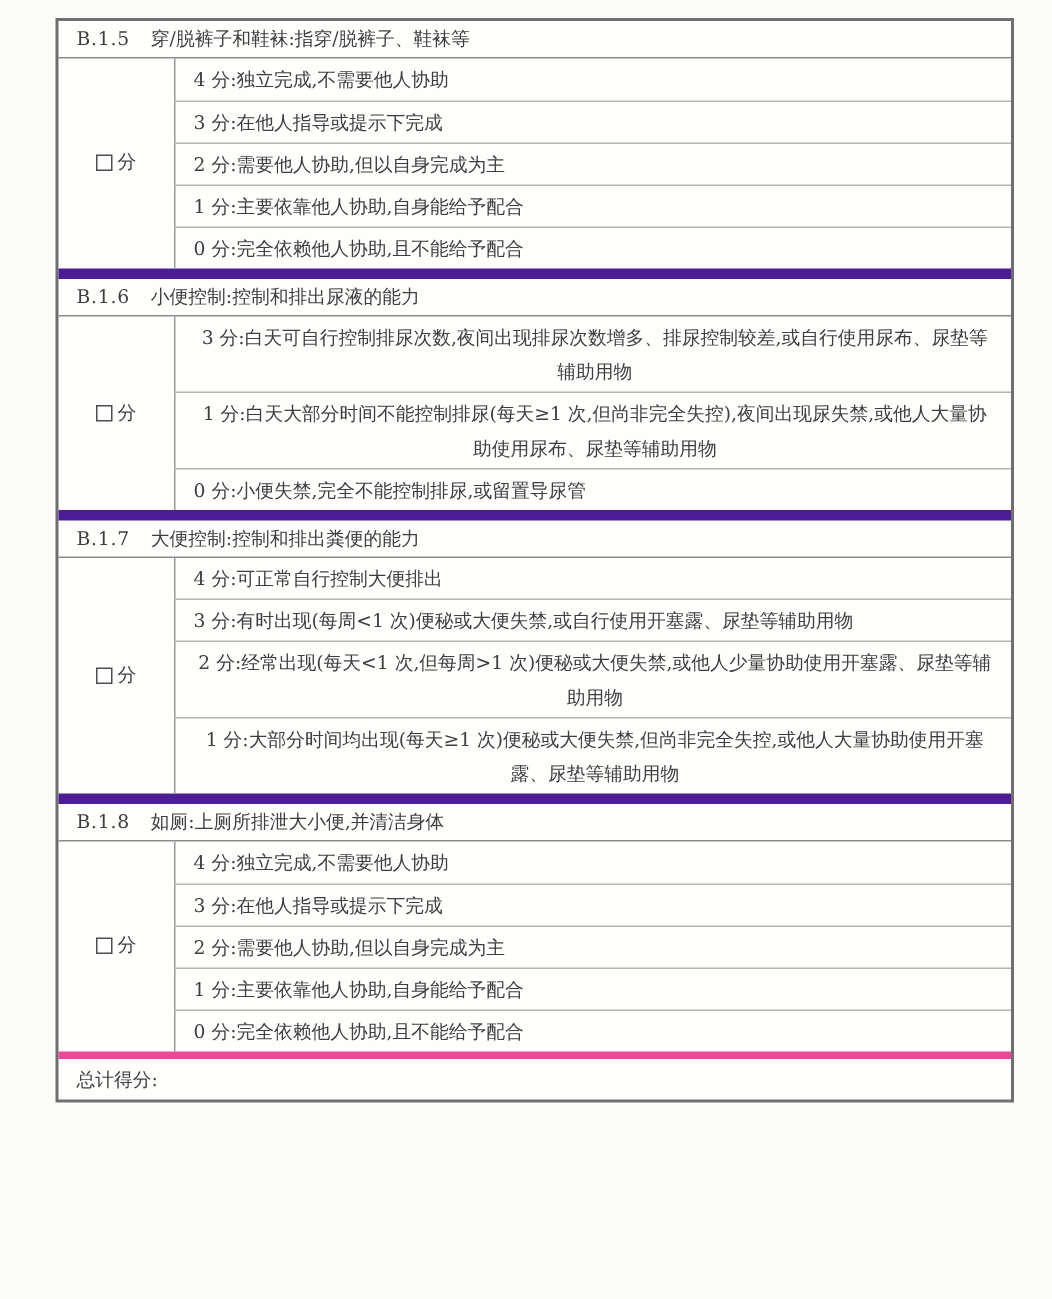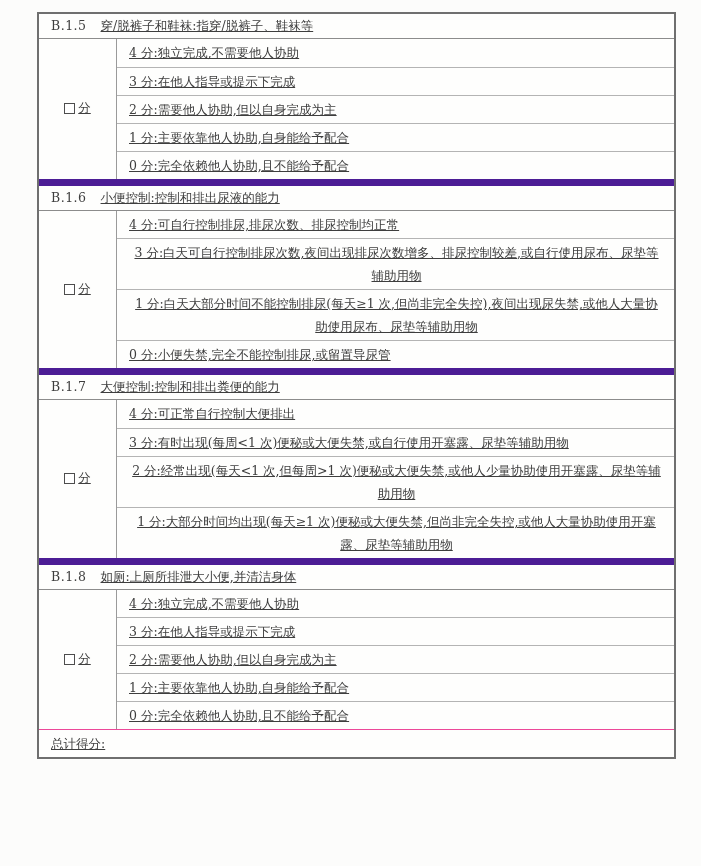--- a/index.html
+++ b/index.html
@@ -6,21 +6,20 @@
   html, body {
     width: 701px; height: 866px;
     background: #fcfcfb;
     font-family: "DejaVu Serif", "Liberation Serif", serif;
     color: #3e3e3e;
     overflow: hidden;
   }
   .page {
     width: 701px; height: 866px;
     padding: 12px 25px 0 37px;
-    text-decoration: underline;
   }
   .assessment-table {
     width: 639px;
     border: 2px solid #6f6f6f;
     background: #fefefd;
   }
   .section + .section { border-top: 7px solid #4c1d95; }
   .sec-header {
     padding: 2px 10px 2px 12px;
     line-height: 20px;
@@ -58,21 +57,21 @@
   .opt {
     padding: 2px 10px 2px 12px;
     min-height: 27.5px;
     font-size: 12.5px;
     line-height: 23px;
     display: flex;
     align-items: center;
   }
   .opt + .opt { border-top: 1px solid #b4b4b4; }
   .total-row {
-    border-top: 1px solid #ec4899;
+    border-top: 5px solid #ec4899;
     padding: 3px 10px 3px 12px;
     min-height: 27px;
     font-size: 12.5px;
     line-height: 21px;
     display: flex;
     align-items: center;
   }
 </style>
 </head>
 <body>
@@ -103,21 +102,20 @@
     <div class="section">
       <div class="sec-header">
         <span class="sec-id">B.1.6</span><span>小便控制:控制和排出尿液的能力</span>
       </div>
       <div class="sec-body">
         <div class="score-cell">
           <span class="chk"></span>
             <span>分</span>
         </div>
         <div class="options">
-          <div class="opt">4 分:可自行控制排尿,排尿次数、排尿控制均正常</div>
           <div class="opt">3 分:白天可自行控制排尿次数,夜间出现排尿次数增多、排尿控制较差,或自行使用尿布、尿垫等辅助用物</div>
           <div class="opt">1 分:白天大部分时间不能控制排尿(每天≥1 次,但尚非完全失控),夜间出现尿失禁,或他人大量协助使用尿布、尿垫等辅助用物</div>
           <div class="opt">0 分:小便失禁,完全不能控制排尿,或留置导尿管</div>
         </div>
       </div>
     </div>
 
     <div class="section">
       <div class="sec-header">
         <span class="sec-id">B.1.7</span><span>大便控制:控制和排出粪便的能力</span>

